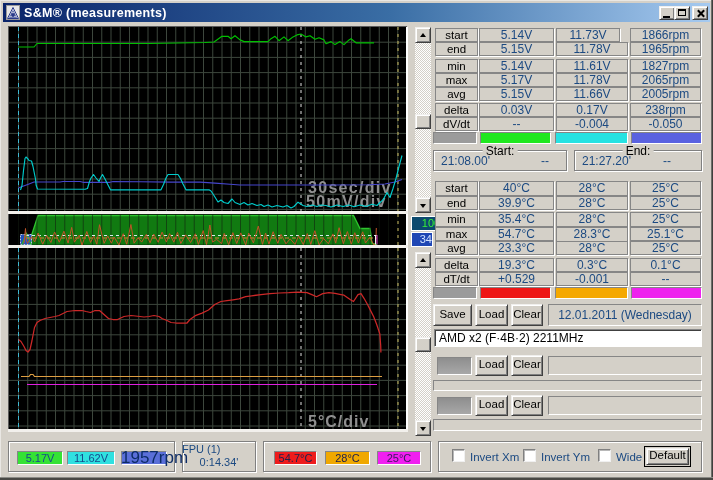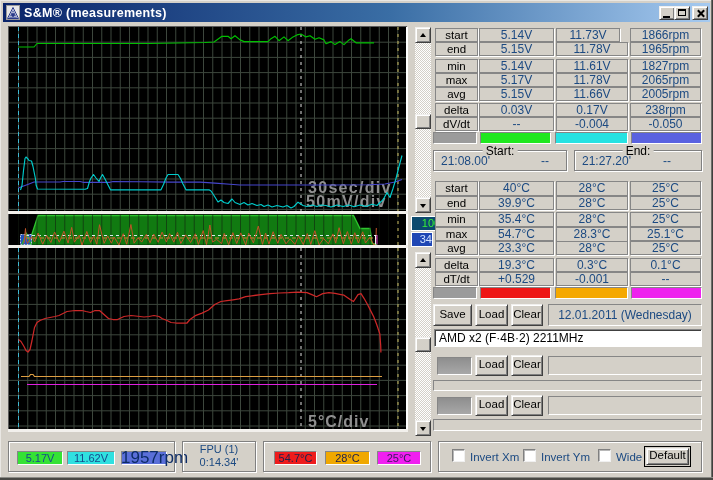--- a/index.html
+++ b/index.html
@@ -345,21 +345,21 @@
 <div class="abs fld" style="left:548px;top:396px;width:154px;height:19px;line-height:17px;"></div>
 <div class="abs fld" style="left:433px;top:419px;width:269px;height:12px;line-height:10px;"></div>
 <div class="abs grp" style="left:8px;top:441px;width:167px;height:31px"></div>
 <div class="abs sunk" style="left:17px;top:451px;width:46px;height:14px;background:#35e235"></div>
 <div class="abs sunk" style="left:67px;top:451px;width:48px;height:14px;background:#30e0e0"></div>
 <div class="abs sunk" style="left:121px;top:451px;width:46px;height:14px;background:#5a6fd8"></div>
 <div class="abs t" style="left:17px;top:451px;width:46px;height:14px;line-height:14px;text-align:center;color:#174a8c;font-size:11px">5.17V</div>
 <div class="abs t" style="left:67px;top:451px;width:48px;height:14px;line-height:14px;text-align:center;color:#174a8c;font-size:11px">11.62V</div>
 <div class="abs t" style="left:121px;top:451px;width:39px;height:14px;line-height:14px;text-align:right;color:#0d2c66;font-size:17px">1957rpm</div>
 <div class="abs grp" style="left:182px;top:441px;width:74px;height:31px"></div>
-<div class="abs t" style="left:182px;top:443px;width:74px;height:12px;text-align:center;color:#1c4a82;font-size:11px">FPU (1)</div>
+<div class="abs t" style="left:182px;top:443px;width:74px;height:12px;text-align:left;color:#1c4a82;font-size:11px">FPU (1)</div>
 <div class="abs t" style="left:182px;top:456px;width:74px;height:12px;text-align:center;color:#1c4a82;font-size:11px">0:14.34'</div>
 <div class="abs grp" style="left:263px;top:441px;width:168px;height:31px"></div>
 <div class="abs sunk" style="left:274px;top:451px;width:43px;height:14px;background:#ee1c1c"></div>
 <div class="abs sunk" style="left:325px;top:451px;width:45px;height:14px;background:#f0a800"></div>
 <div class="abs sunk" style="left:377px;top:451px;width:44px;height:14px;background:#f020f0"></div>
 <div class="abs t" style="left:274px;top:451px;width:43px;height:14px;line-height:14px;text-align:center;color:#22224a;font-size:11px">54.7°C</div>
 <div class="abs t" style="left:325px;top:451px;width:45px;height:14px;line-height:14px;text-align:center;color:#22224a;font-size:11px">28°C</div>
 <div class="abs t" style="left:377px;top:451px;width:44px;height:14px;line-height:14px;text-align:center;color:#3a1a5a;font-size:11px">25°C</div>
 <div class="abs grp" style="left:438px;top:441px;width:264px;height:31px"></div>
 <div class="abs ck" style="left:452px;top:449px"></div>

